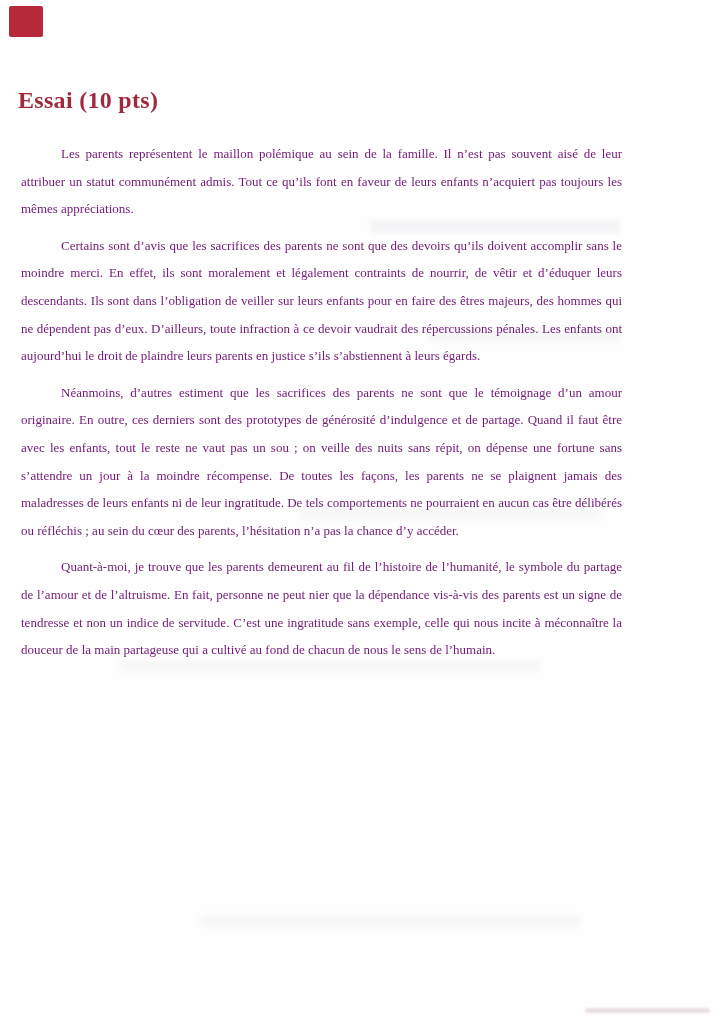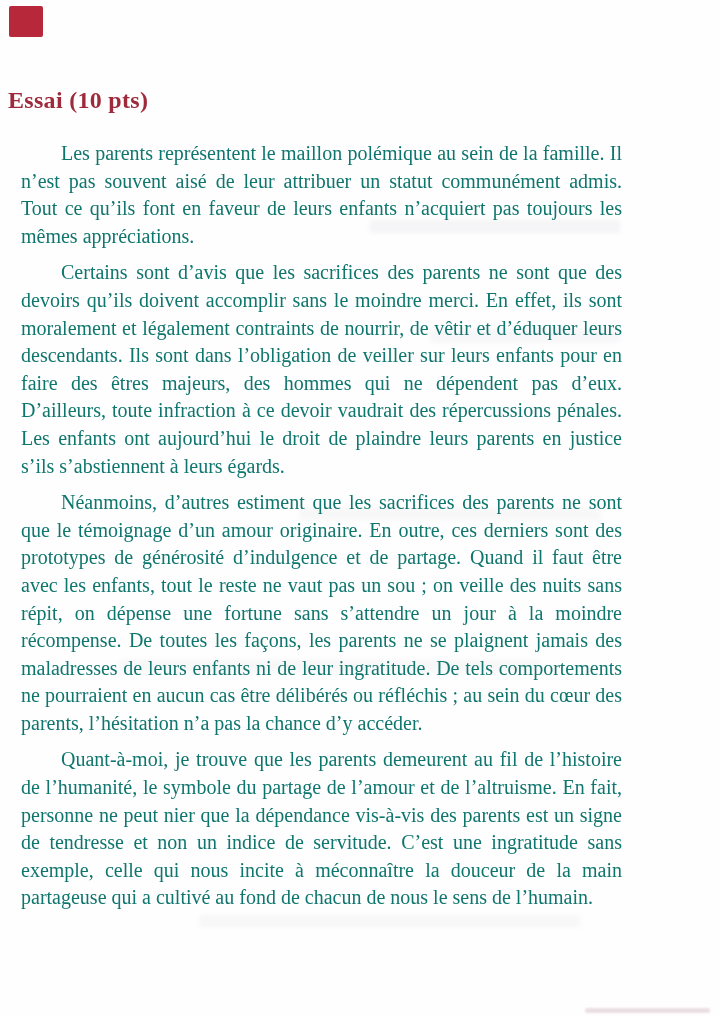--- a/index.html
+++ b/index.html
@@ -19,36 +19,36 @@
     position: absolute;
     left: 9px;
     top: 6px;
     width: 34px;
     height: 31px;
     background: #b7293a;
     border-radius: 2px;
   }
   .essay-heading {
     position: absolute;
-    left: 8px;
+    left: 18px;
     top: 84px;
     margin: 0;
     font-size: 24px;
     line-height: 32px;
     font-weight: bold;
     color: #9e2b3c;
     letter-spacing: 0.3px;
   }
   .essay-body {
     position: absolute;
     left: 21px;
     top: 140px;
     width: 601px;
-    color: #0f766e;
-    font-size: 20px;
+    color: #701a75;
+    font-size: 13px;
     line-height: 27.6px;
     text-align: justify;
     text-justify: inter-word;
   }
   .essay-body p {
     margin: 0;
     text-indent: 40px;
   }
   .essay-body p + p {
     margin-top: 9px;

